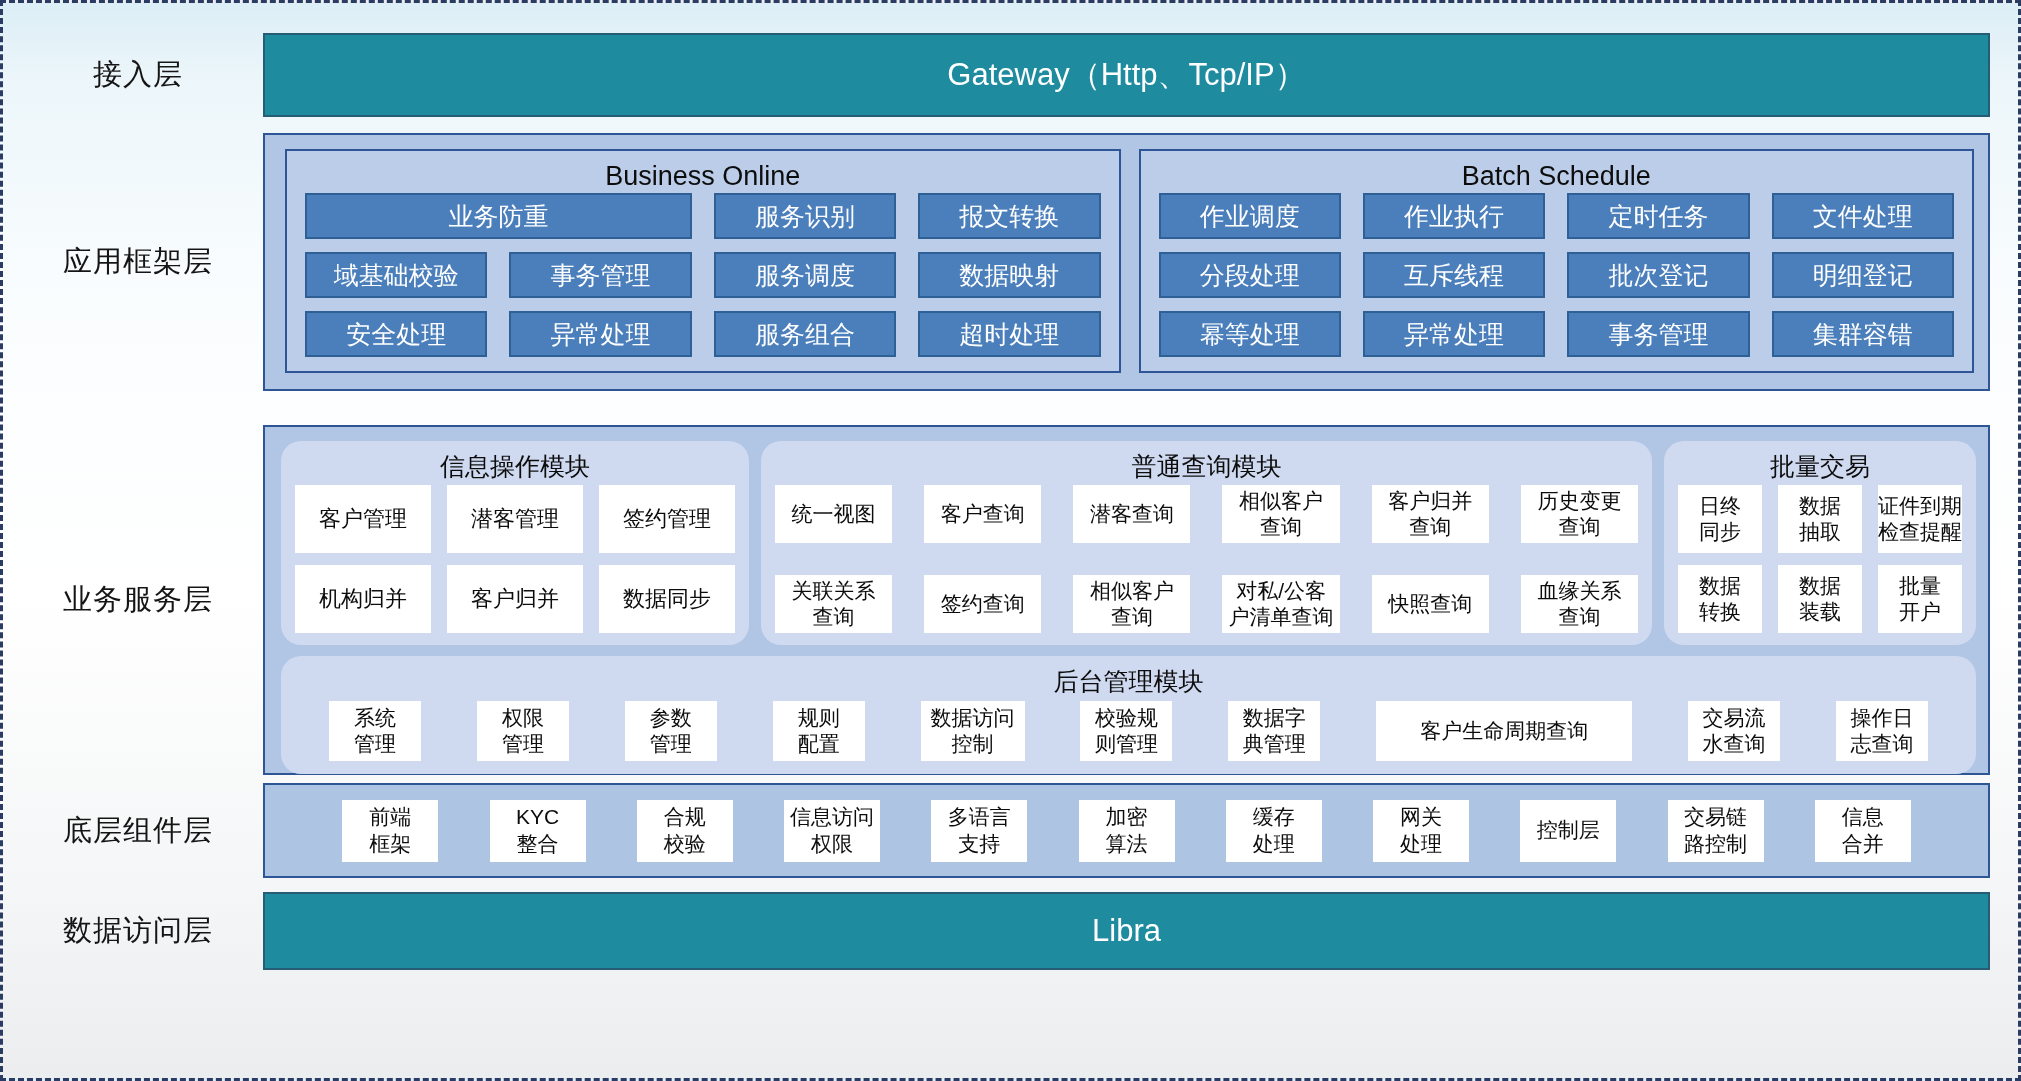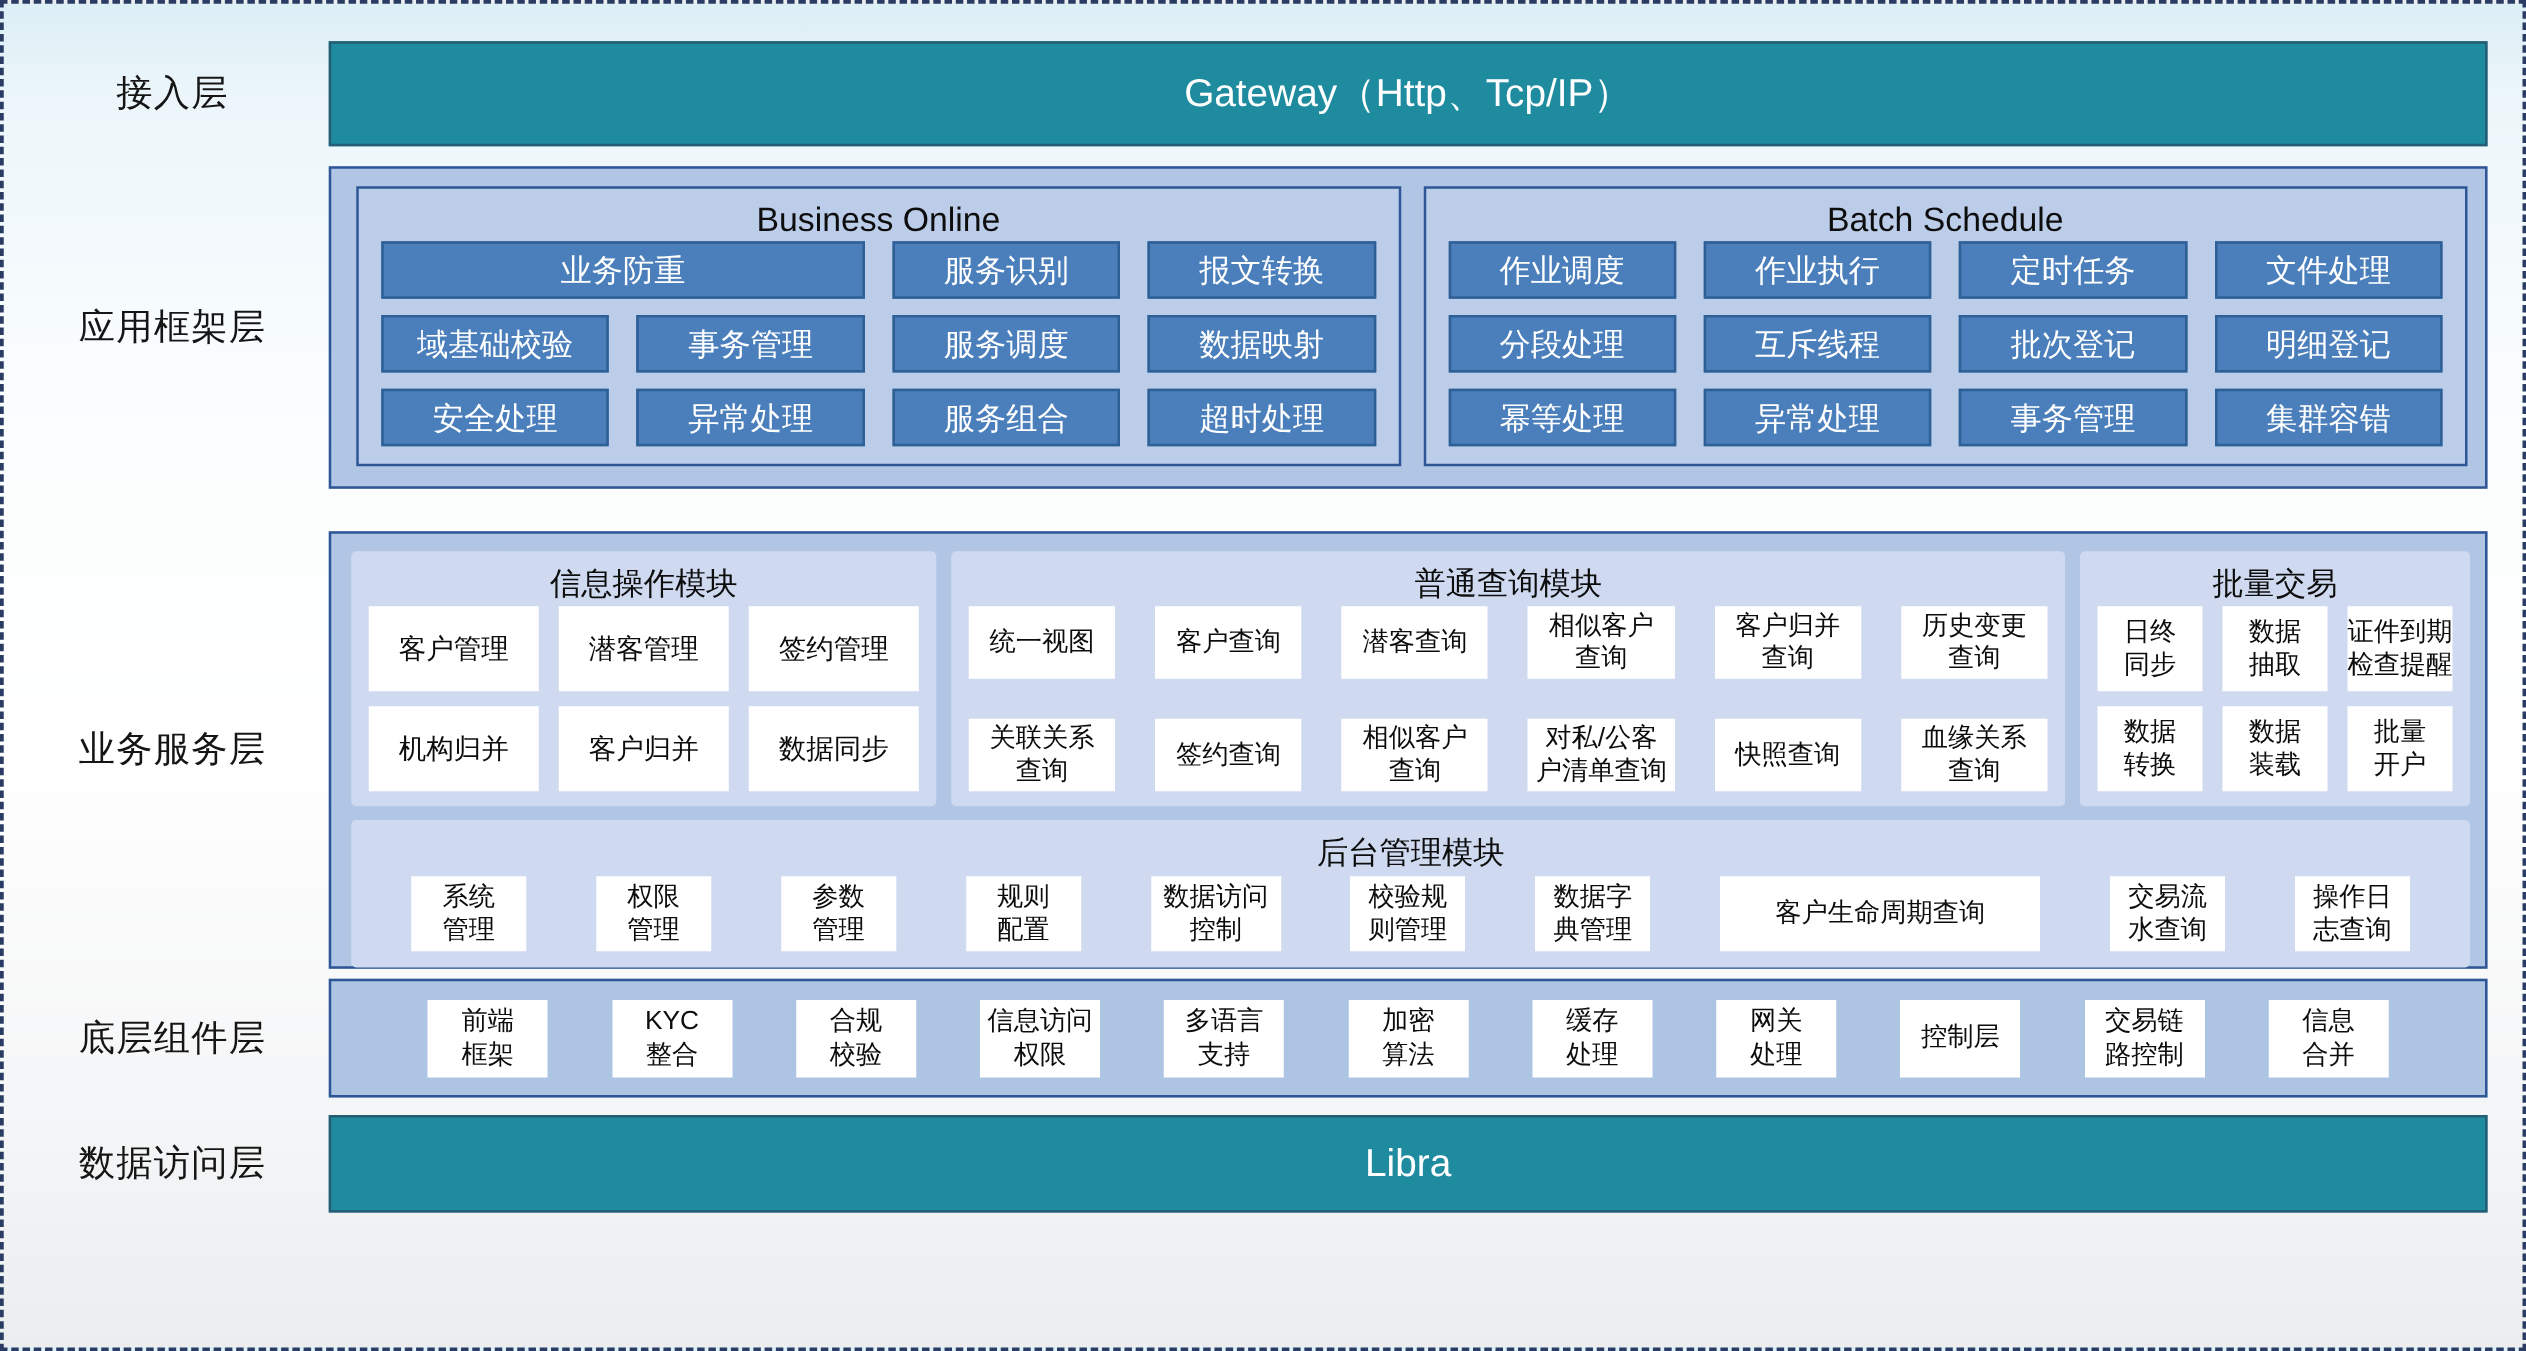--- a/index.html
+++ b/index.html
@@ -80,21 +80,21 @@
   
   .service-panel {
     background: #b1c5e4;
     border: 2px solid #2e5596;
     padding: 14px 12px 10px 16px;
     display: flex; flex-direction: column; gap: 11px;
   }
   .modules-row { display: flex; gap: 12px; flex: 1; }
   .module {
     background: #cfdaf0;
-    border-radius: 4px;
+    border-radius: 20px;
     padding: 6px 14px 12px 14px;
     display: flex; flex-direction: column;
   }
   .module-title {
     text-align: center; font-size: 25px; color: #0d0d0d;
     height: 38px; display:flex; align-items:center; justify-content:center;
   }
   .white-grid { flex: 1; display: grid; gap: 12px 16px; }
   .g3 { grid-template-columns: repeat(3, 1fr); }
   .g6 { grid-template-columns: repeat(6, 1fr); gap: 32px; }

